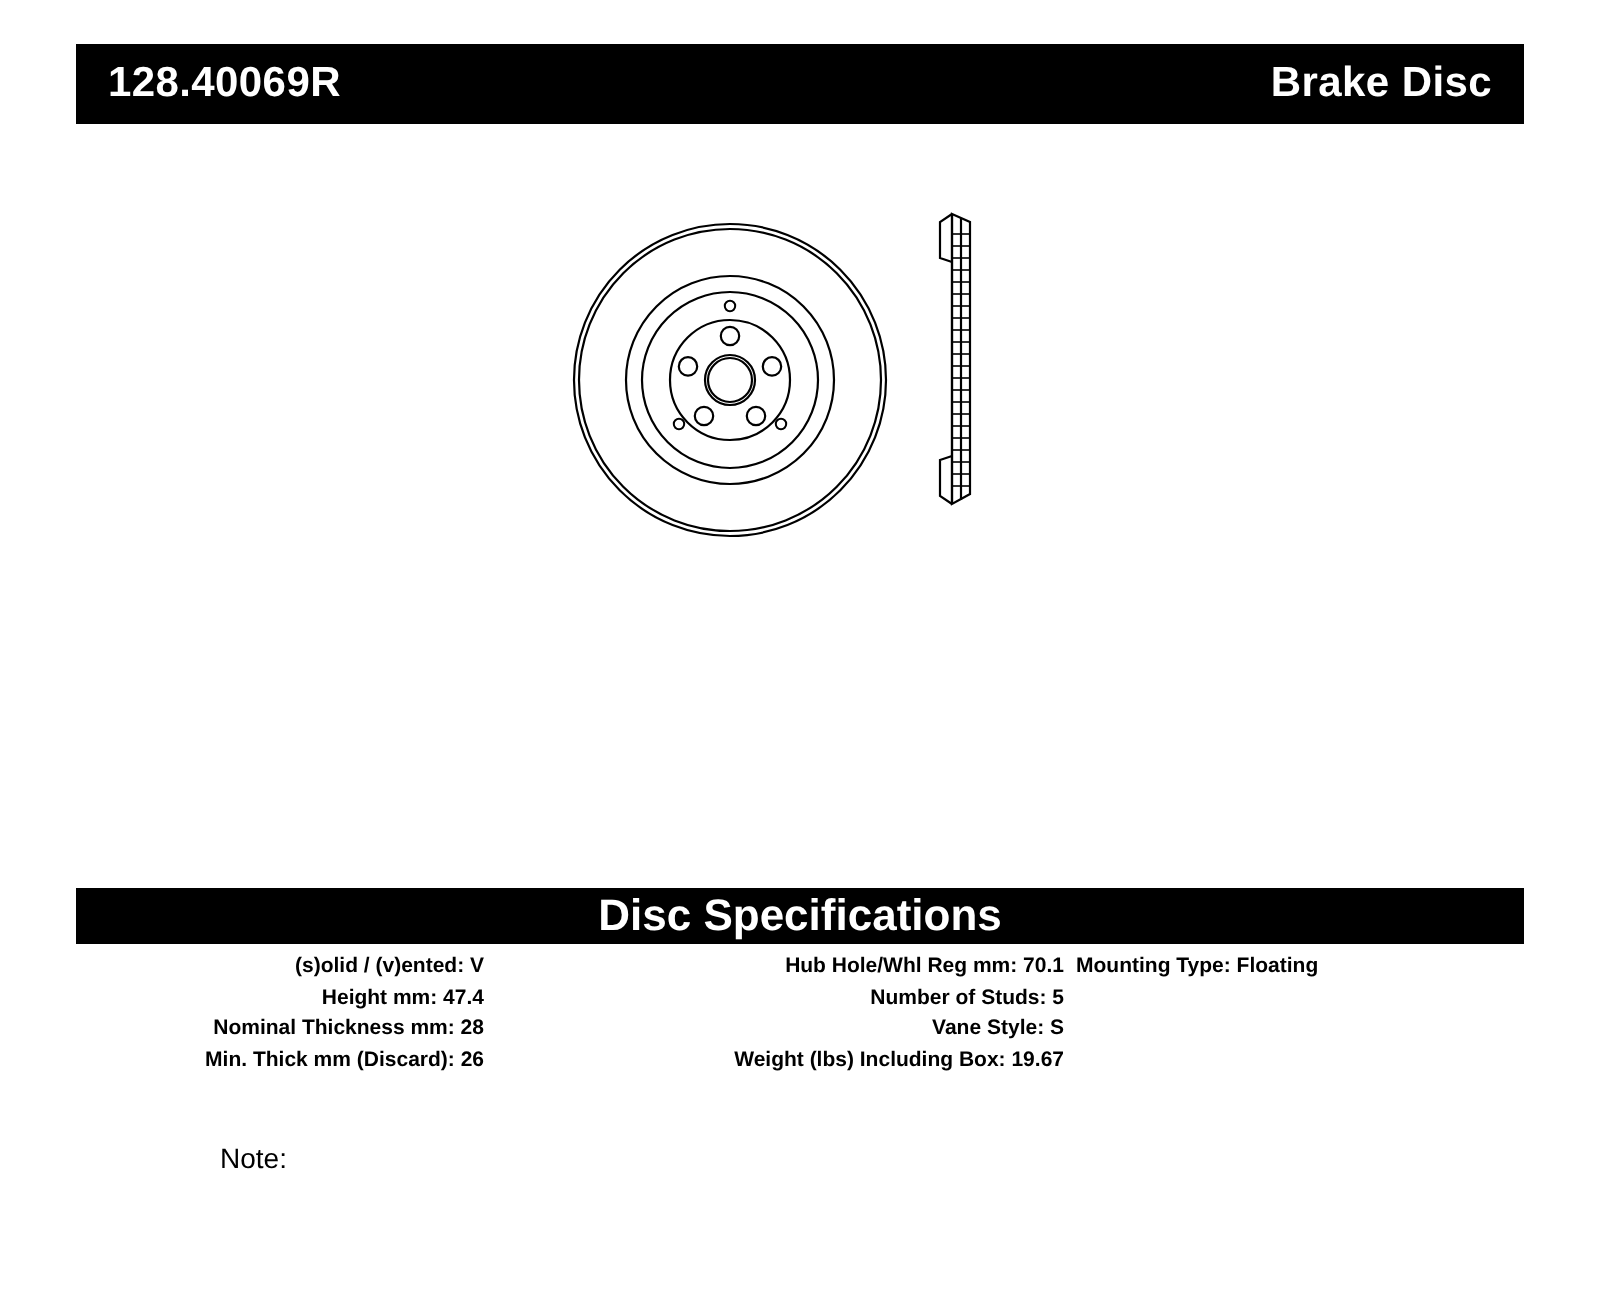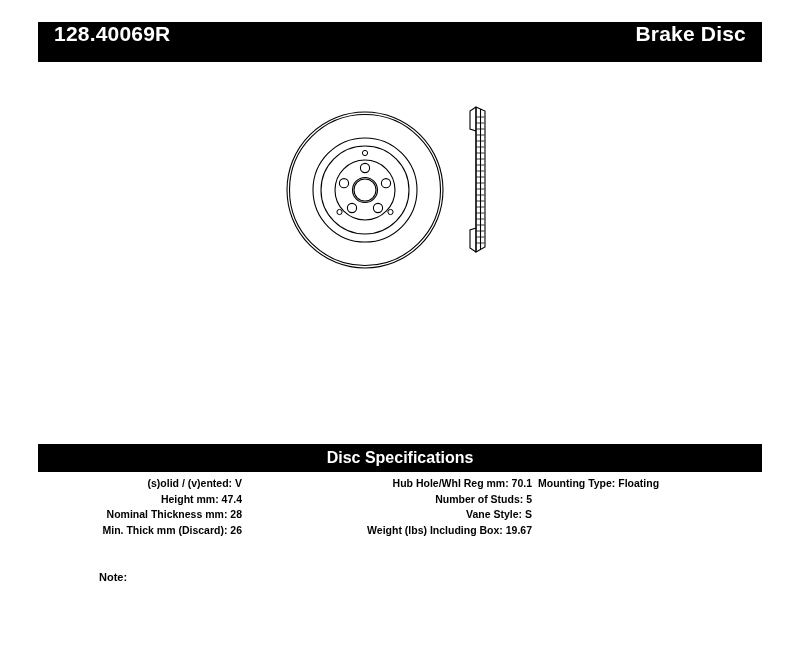--- a/index.html
+++ b/index.html
@@ -19,21 +19,21 @@
   
   .header-bar {
     position: absolute;
     left: 38px;
     top: 22px;
     width: 724px;
     height: 40px;
     background: #000000;
     color: #ffffff;
     display: flex;
-    align-items: flex-start;
+    align-items: center;
     justify-content: space-between;
     box-sizing: border-box;
     padding: 0 16px;
   }
   .part-number {
     font-size: 21px;
     font-weight: bold;
     letter-spacing: 0.2px;
   }
   .product-type {
@@ -59,21 +59,21 @@
     width: 724px;
     height: 28px;
     background: #000000;
     color: #ffffff;
     display: flex;
     align-items: center;
     justify-content: center;
     box-sizing: border-box;
   }
   .spec-bar-title {
-    font-size: 16px;
+    font-size: 22px;
     font-weight: bold;
   }
 
   
   .spec-cols {
     position: absolute;
     left: 38px;
     top: 476px;
     width: 724px;
     display: flex;
@@ -98,24 +98,24 @@
     padding-right: 24px;
   }
   .spec-line {
     line-height: 15.5px;
     white-space: nowrap;
   }
 
   
   .note {
     position: absolute;
-    left: 99px;
+    left: 110px;
     top: 571px;
-    font-size: 11px;
-    font-weight: bold;
+    font-size: 14px;
+    font-weight: normal;
   }
 </style>
 </head>
 <body>
 
 <div class="header-bar">
   <span class="part-number">128.40069R</span>
   <span class="product-type">Brake Disc</span>
 </div>
 

